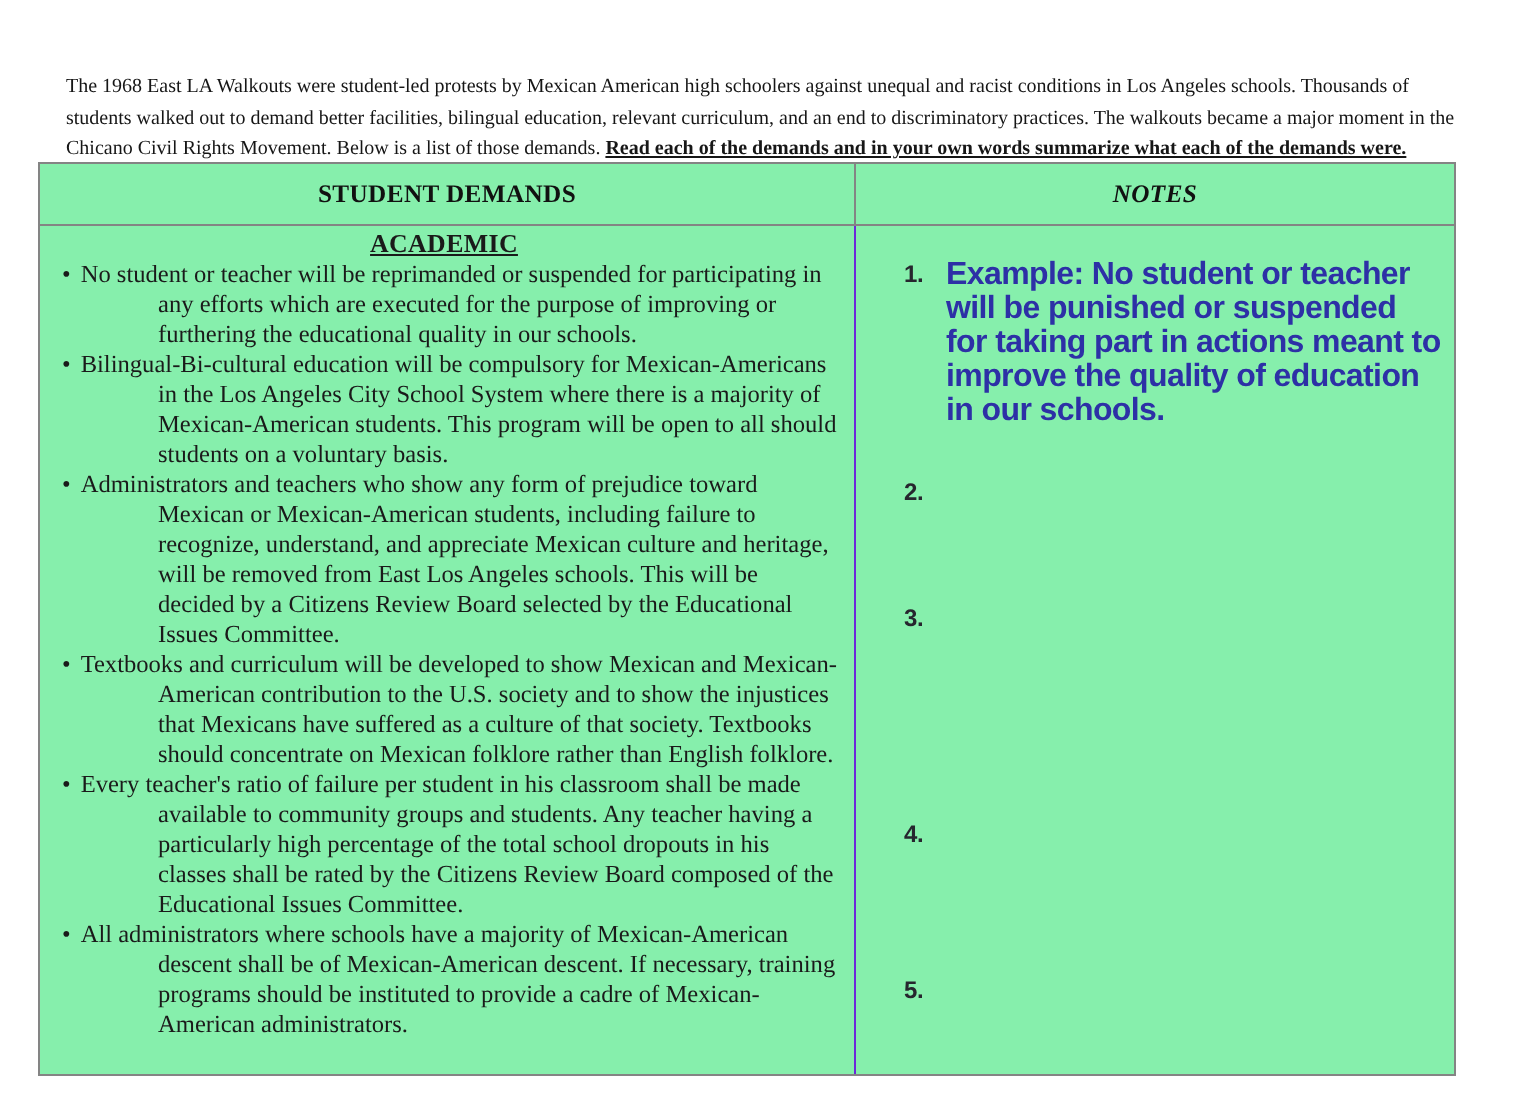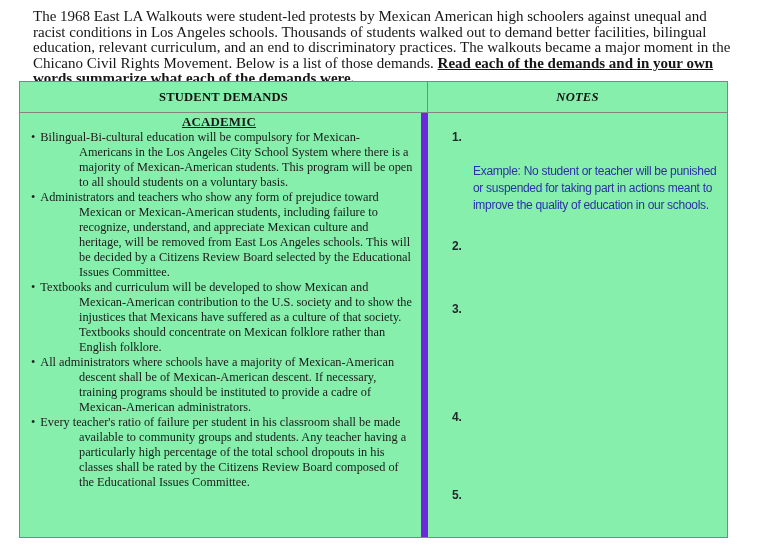--- a/index.html
+++ b/index.html
@@ -4,22 +4,22 @@
 <style>
   * { margin:0; padding:0; box-sizing:border-box; }
   html,body { background:#ffffff; }
   body {
     width:757px; height:557px; position:relative; overflow:hidden;
     font-family:"Liberation Serif", serif; color:#141414;
   }
 
   
   .intro {
-    position:absolute; left:33px; top:9px; width:702px;
-    font-size:15px; line-height:15.5px; color:#161616;
+    position:absolute; left:33px; top:36px; width:702px;
+    font-size:10px; line-height:15.5px; color:#161616;
   }
   .intro .instruction {
     font-weight:bold; text-decoration:underline;
   }
 
   
   .tbl {
     position:absolute; left:19px; top:81px; width:709px; height:457px;
     border:1px solid #848484; display:flex; flex-direction:column;
     background:#86efac;
@@ -31,21 +31,21 @@
     display:flex; align-items:center; justify-content:center;
     font-weight:bold; font-size:12.6px; letter-spacing:0.2px; color:#111;
   }
   .th-demands { width:408px; border-right:1px solid #848484; }
   .th-notes { flex:1;font-style:italic; }
 
   .tbody { flex:1; display:flex; overflow:hidden; }
 
   
   .cell-demands {
-    width:408px; border-right:7px solid #6d28d9;
+    width:408px; border-right:1px solid #6d28d9;
     padding:2px 8px 0 5px; overflow:hidden;
     font-size:12.3px; line-height:15px; color:#1a1a1a;
   }
   .section-title {
     text-align:center; font-weight:bold; text-decoration:underline;
     font-size:12.9px; line-height:15px; letter-spacing:0.2px;
   }
   .demand-list { list-style:none; }
   .demand {
     padding-left:54px; text-indent:-48px;
@@ -58,22 +58,22 @@
     font-family:"Liberation Sans", sans-serif;
   }
   .note {
     position:absolute; left:24px; right:6px; display:flex; align-items:flex-start;
   }
   .note-num {
     flex:none; width:21px; font-weight:700; font-size:12px; line-height:17px;
     color:#26262e; letter-spacing:-0.2px;
   }
   .note-text {
-    flex:1; font-weight:400; font-size:12px; line-height:17px;
-    letter-spacing:-0.3px; color:#2d30a6;margin-top:34px;
+    flex:1; font-weight:700; font-size:16px; line-height:17px;
+    letter-spacing:-0.3px; color:#2d30a6;
   }
   .n1 { top:16px; }
   .n2 { top:125px; }
   .n3 { top:188px; }
   .n4 { top:296px; }
   .n5 { top:374px; }
 </style>
 </head>
 <body>
 
@@ -86,25 +86,26 @@
     <div class="thead">
       <div class="th th-demands">STUDENT DEMANDS</div>
       <div class="th th-notes">NOTES</div>
     </div>
 
     <div class="tbody">
 
       <div class="cell-demands">
         <div class="section-title">ACADEMIC</div>
         <ul class="demand-list">
+          <li class="demand"><span class="blt">•</span><span>No student or teacher will be reprimanded or suspended for participating in any efforts which are executed for the purpose of improving or furthering the educational quality in our schools.</span></li>
           <li class="demand"><span class="blt">•</span><span>Bilingual-Bi-cultural education will be compulsory for Mexican-Americans in the Los Angeles City School System where there is a majority of Mexican-American students. This program will be open to all should students on a voluntary basis.</span></li>
           <li class="demand"><span class="blt">•</span><span>Administrators and teachers who show any form of prejudice toward Mexican or Mexican-American students, including failure to recognize, understand, and appreciate Mexican culture and heritage, will be removed from East Los Angeles schools. This will be decided by a Citizens Review Board selected by the Educational Issues Committee.</span></li>
           <li class="demand"><span class="blt">•</span><span>Textbooks and curriculum will be developed to show Mexican and Mexican-American contribution to the U.S. society and to show the injustices that Mexicans have suffered as a culture of that society. Textbooks should concentrate on Mexican folklore rather than English folklore.</span></li>
+          <li class="demand"><span class="blt">•</span><span>Every teacher's ratio of failure per student in his classroom shall be made available to community groups and students. Any teacher having a particularly high percentage of the total school dropouts in his classes shall be rated by the Citizens Review Board composed of the Educational Issues Committee.</span></li>
           <li class="demand"><span class="blt">•</span><span>All administrators where schools have a majority of Mexican-American descent shall be of Mexican-American descent. If necessary, training programs should be instituted to provide a cadre of Mexican-American administrators.</span></li>
-          <li class="demand"><span class="blt">•</span><span>Every teacher's ratio of failure per student in his classroom shall be made available to community groups and students. Any teacher having a particularly high percentage of the total school dropouts in his classes shall be rated by the Citizens Review Board composed of the Educational Issues Committee.</span></li>
         </ul>
       </div>
 
       <div class="cell-notes">
 
         <div class="note n1">
           <span class="note-num">1.</span>
           <span class="note-text">Example: No student or teacher will be punished or suspended for taking part in actions meant to improve the quality of education in our schools.</span>
         </div>
 

